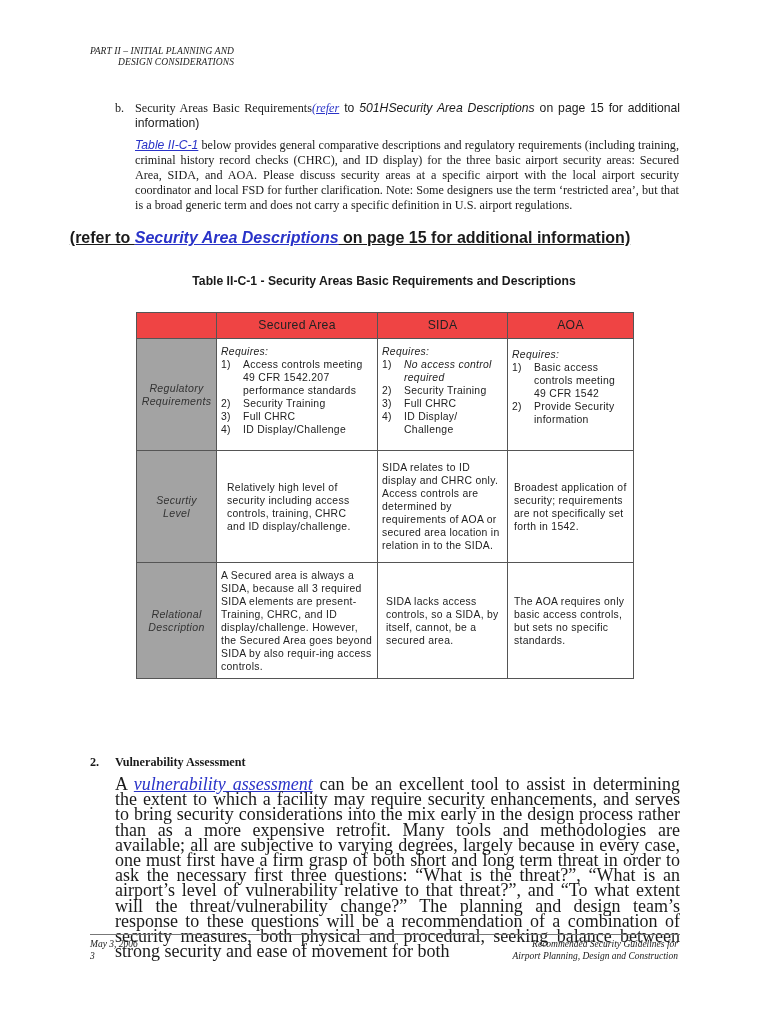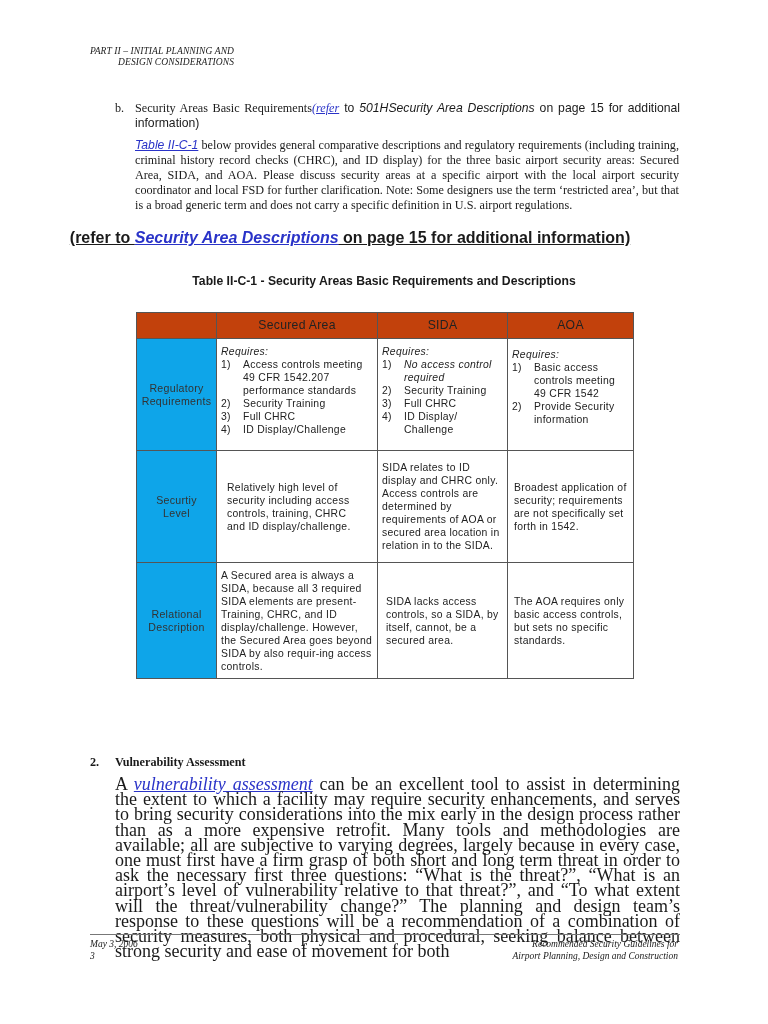--- a/index.html
+++ b/index.html
@@ -20,22 +20,22 @@
     .para1 a.lnk { font-family: "Liberation Sans", "DejaVu Sans", sans-serif; font-style: italic; }
 
     .refer2 { position: absolute; left: 0; width: 700px; top: 229px; text-align: center; font-size: 16px; font-weight: bold; }
     .refer2 .u { text-decoration: underline; }
     .refer2 a.lnk { font-style: italic; }
 
     .tbl-title { position: absolute; left: 0; width: 768px; top: 274px; text-align: center; font-size: 12.2px; font-weight: bold; }
 
     table.sec { position: absolute; left: 136px; top: 312px; border-collapse: collapse; font-size: 10.4px; line-height: 13px; letter-spacing: 0.3px; color: #222; }
     table.sec td, table.sec th { border: 1.5px solid #555; vertical-align: middle; padding: 0; }
-    table.sec th { background: #c2410c; font-weight: normal; font-size: 12.2px; height: 25px; text-align: center; color: #222; }
-    table.sec td.rowhead { background: #0ea5e9; text-align: center; font-size: 10.6px; color: #333; }
+    table.sec th { background: #ef4444; font-weight: normal; font-size: 12.2px; height: 25px; text-align: center; color: #222; }
+    table.sec td.rowhead { background: #a3a3a3; text-align: center; font-size: 10.6px; color: #333; font-style: italic; }
     table.sec td.cell { padding: 3px 4px; }
     .req-head { font-style: italic; }
     ol.reqs { list-style: none; margin: 0; padding: 0; }
     ol.reqs li { position: relative; padding-left: 22px; }
     ol.reqs li .num { position: absolute; left: 0; top: 0; }
     .ital { font-style: italic; }
 
     .sec2-head { position: absolute; left: 90px; top: 755px; font-size: 12.2px; font-weight: bold; }
     .sec2-head .num { display: inline-block; width: 25px; }
     .para2 { position: absolute; left: 115px; top: 777px; width: 565px; font-size: 18px; line-height: 15.2px; text-align: justify; }

